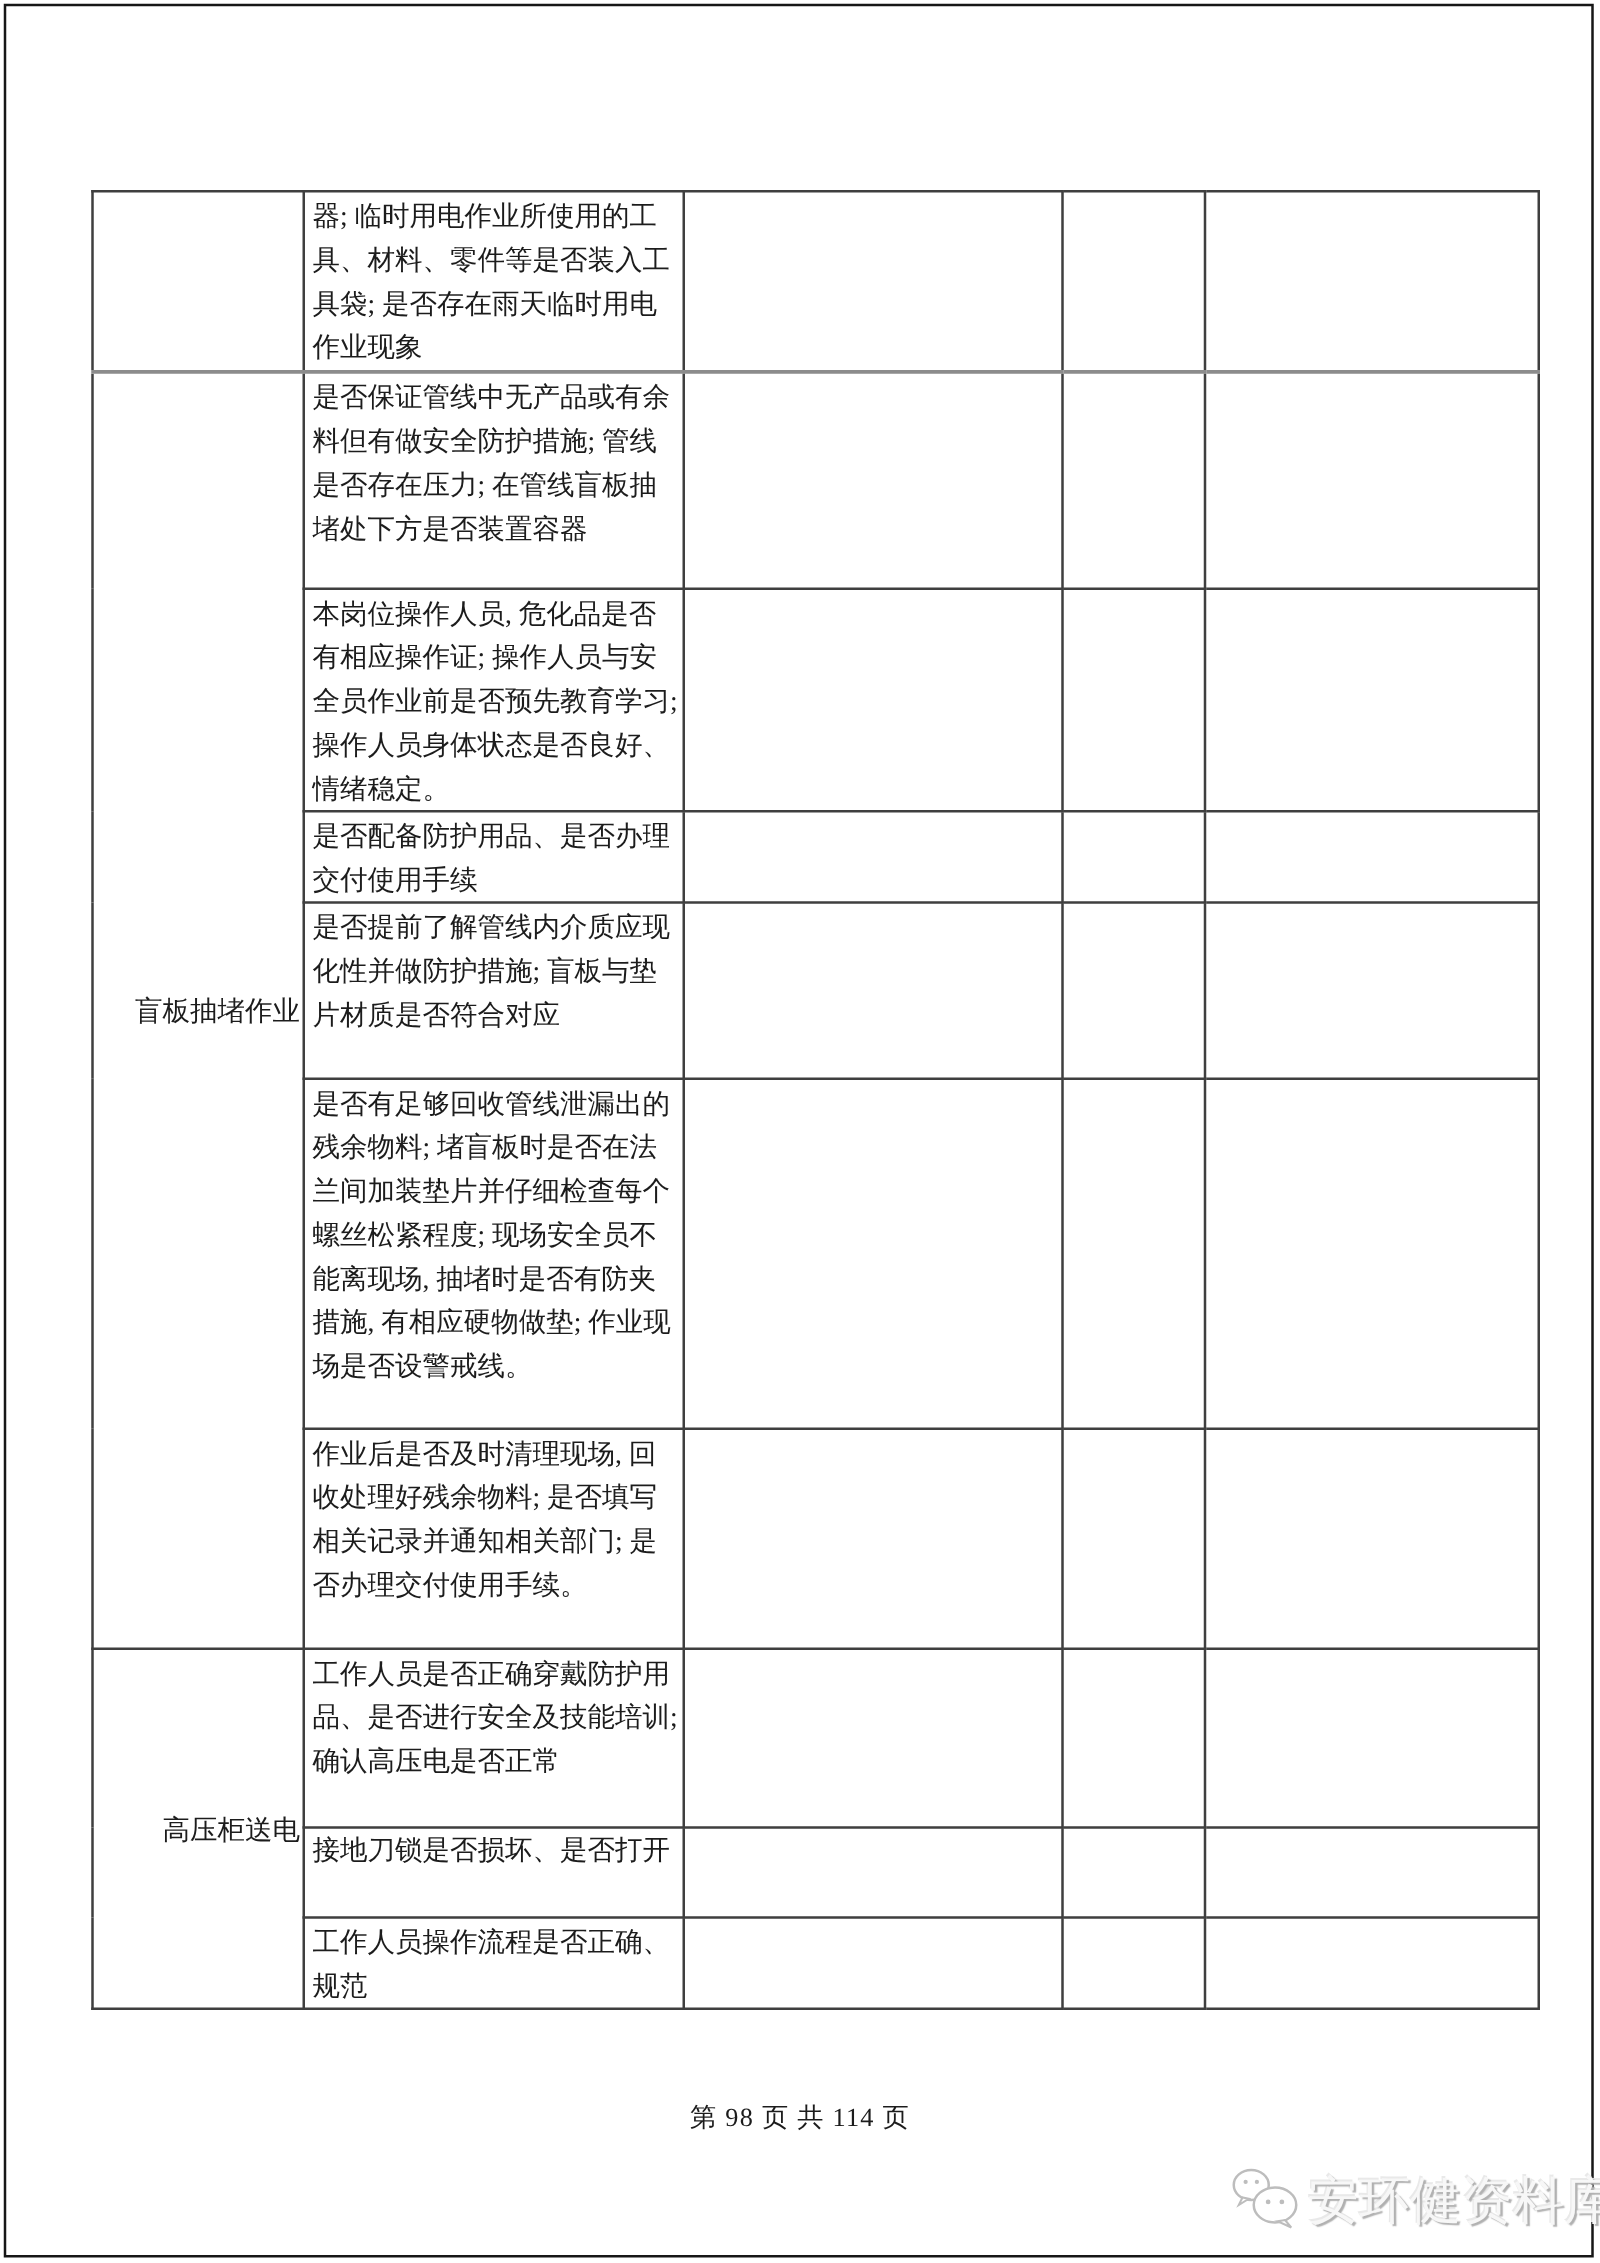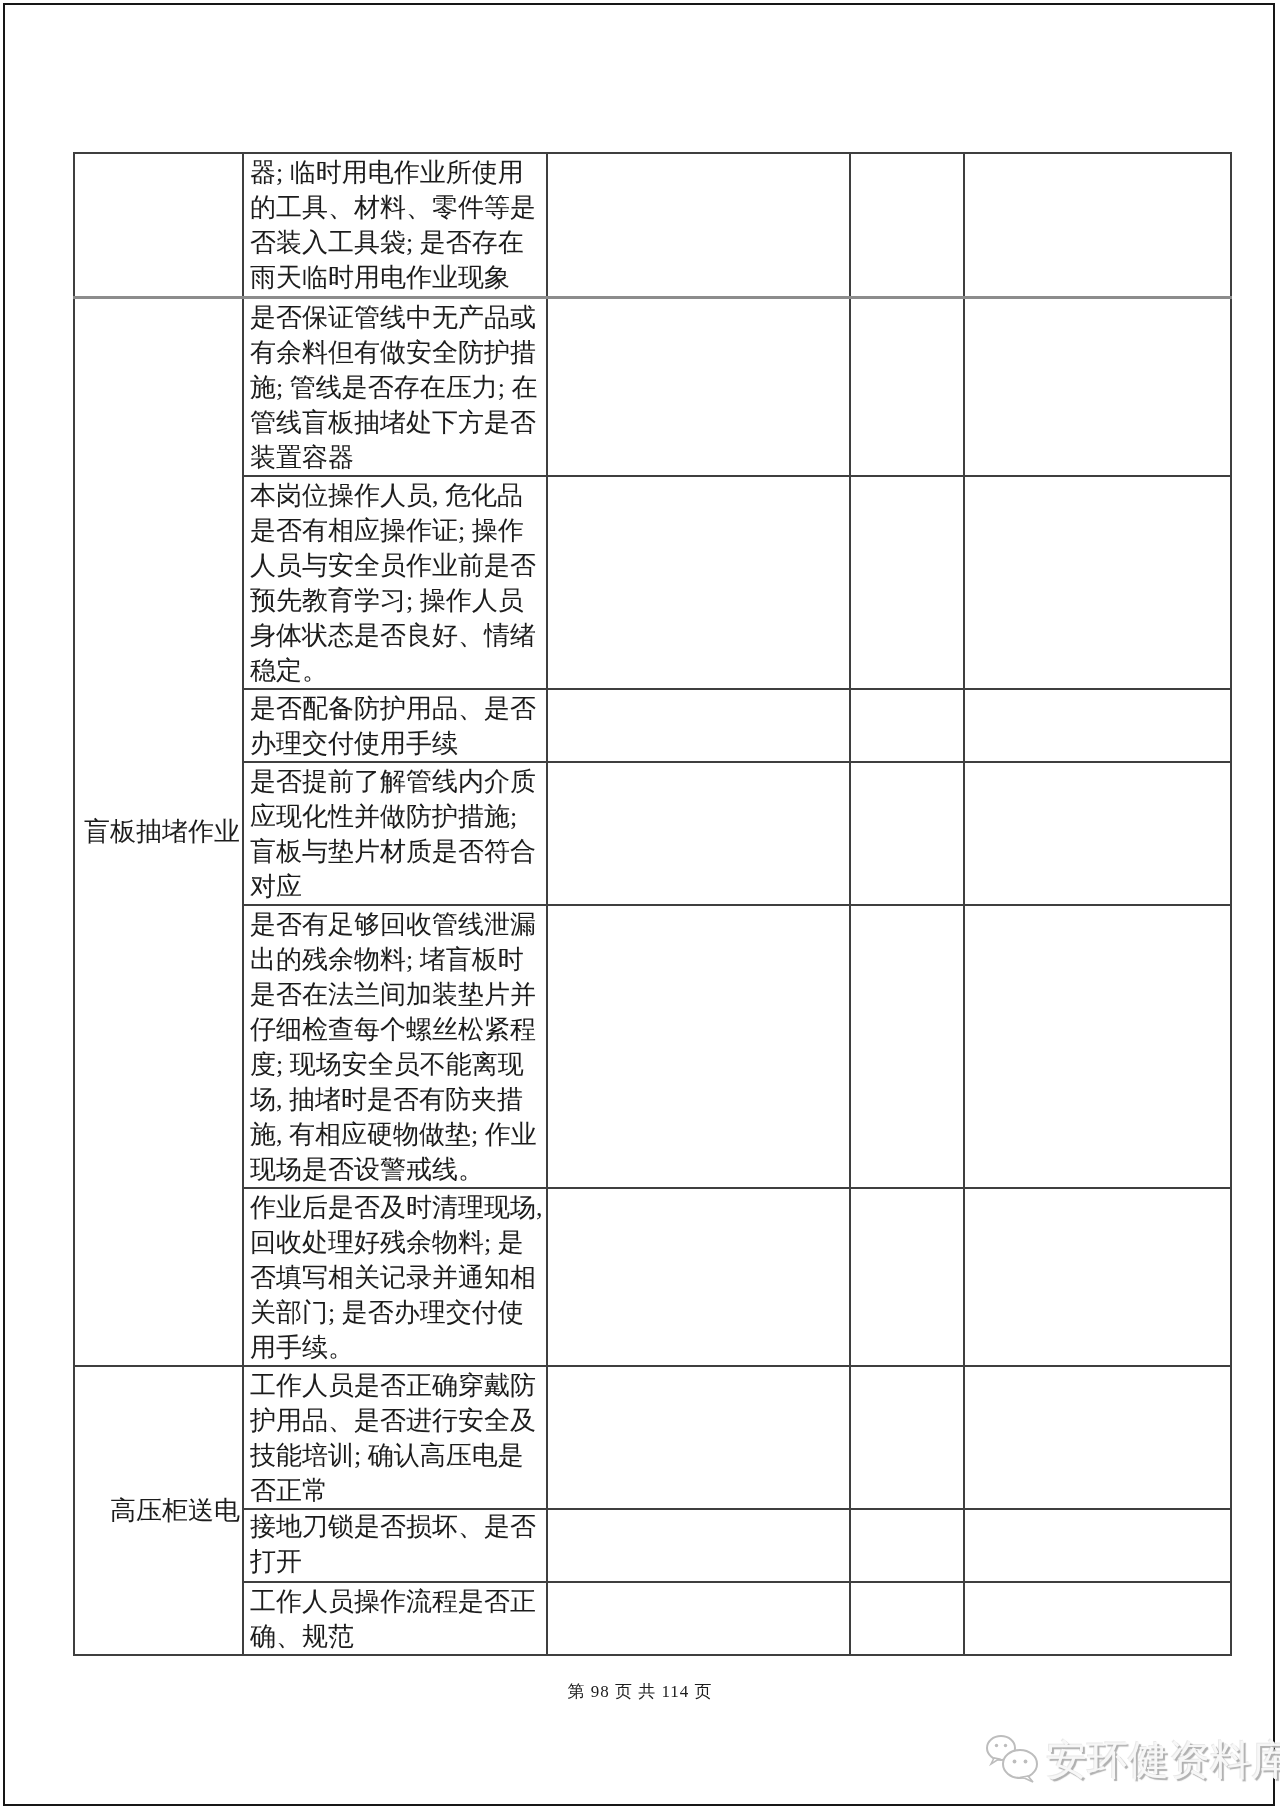--- a/index.html
+++ b/index.html
@@ -11,36 +11,36 @@
   .page-border {
     position:absolute; left:3px; top:3px; width:1268px; height:1799px;
     border:2px solid #161616; pointer-events:none;
   }
   table.checklist {
     position:absolute; left:73px; top:152px; width:1157px;
     border-collapse:collapse; table-layout:fixed;
   }
   table.checklist td {
     border:2px solid #3f3f3f;
-    font-size:26px; line-height:35px; color:#1c1c1c;
+    font-size:22px; line-height:35px; color:#1c1c1c;
     overflow:hidden;
   }
   td.txt { vertical-align:top; padding:1px 2px 0 6px; word-break:break-all; }
   td.cat { vertical-align:middle; text-align:right; padding:0 2px; }
   td.blank { padding:0; }
   tr.group-sep td { border-top:3px solid #8c8c8c;font-family:Liberation Serif, serif; }
   
   tr.h144 { height:144px; } tr.h174 { height:174px; } tr.h177 { height:177px;border-radius:27px; }
   tr.h73  { height:73px;  } tr.h141 { height:141px; } tr.h280 { height:280px; }
   tr.h176 { height:176px;padding-left:36px; } tr.h143 { height:143px; } tr.h72  { height:72px;font-family:Liberation Mono, monospace;  }
   tr.h71  { height:71px;  }
 
   .footer {
     position:absolute; left:0; top:1680px; width:1280px;
-    text-align:center; font-size:17px; color:#1c1c1c; letter-spacing:1px;
+    text-align:center; font-size:21px; color:#1c1c1c; letter-spacing:1px;
   }
   .watermark {
     position:absolute; left:984px; top:1732px; width:262px; height:56px;
     display:flex; align-items:center; gap:6px;
   }
   .watermark .wm-text {
     font-size:41px; white-space:nowrap;
     color:#f7f7f7;
     text-shadow:2px 2px 1px #b0b0b0, -1px -1px 0 #e9e9e9;
   }

